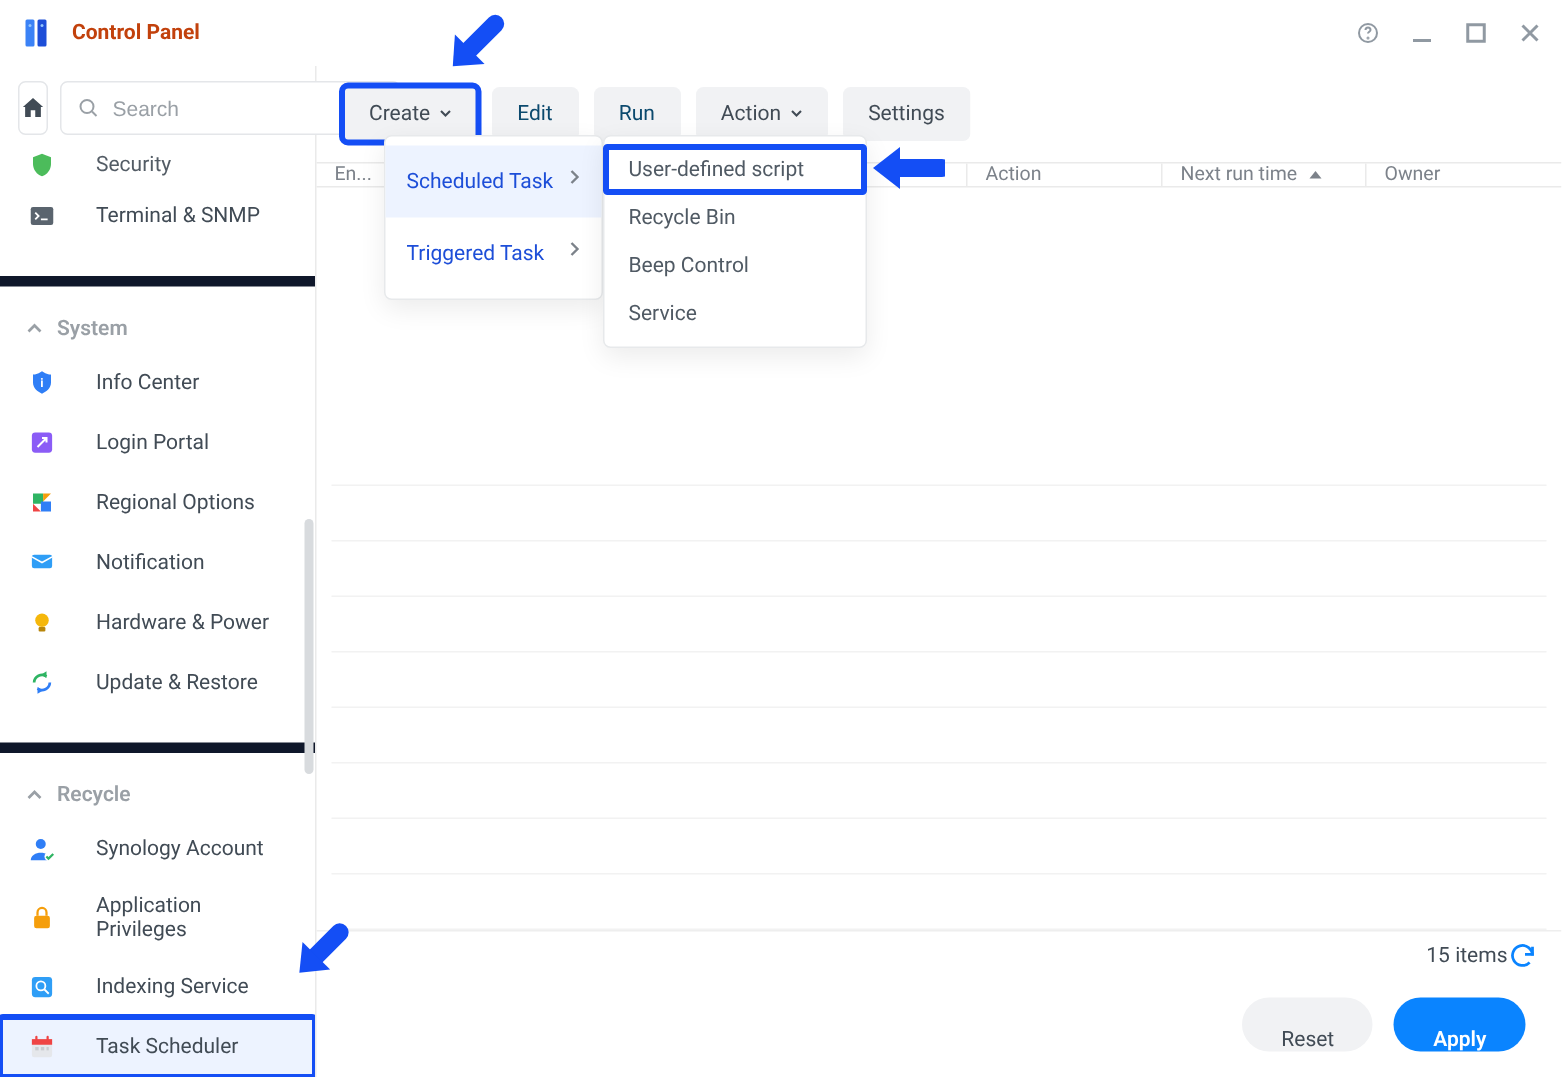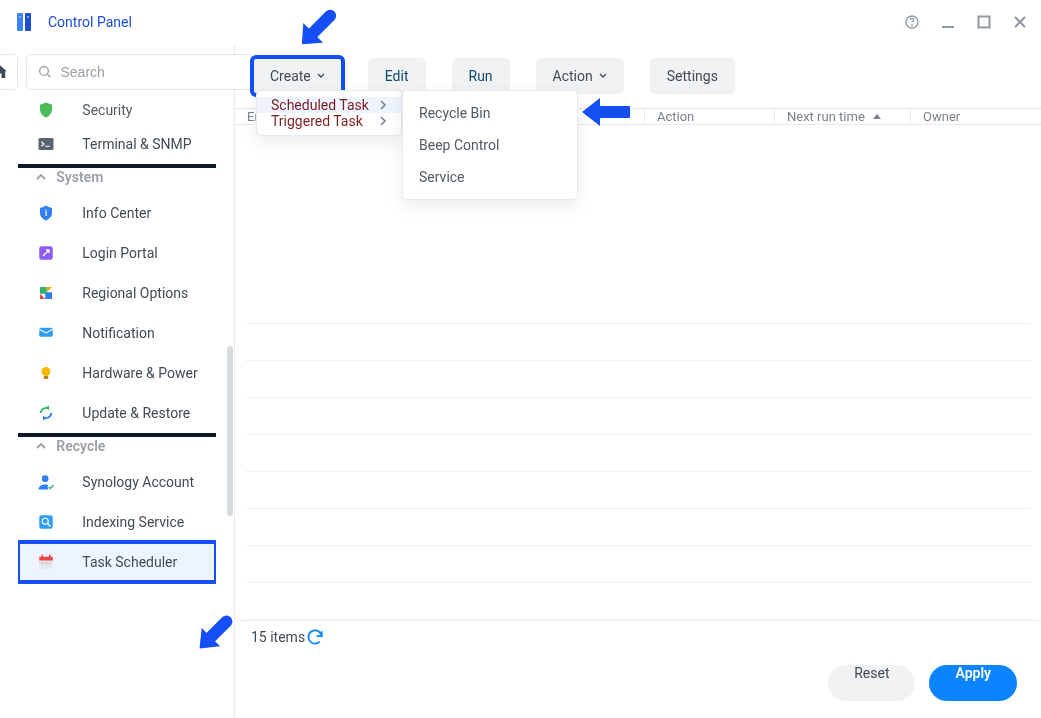--- a/index.html
+++ b/index.html
@@ -1,48 +1,48 @@
 <!DOCTYPE html>
 <html><head>
 <meta charset="utf-8">
 <style>
   * { box-sizing: border-box; margin: 0; padding: 0; }
   body { font-family: -apple-system, BlinkMacSystemFont, "Segoe UI", Roboto, Helvetica, Arial, sans-serif; font-size: 14px; color: #333; background: #fff; width: 1041px; height: 718px; overflow: hidden; position: relative; }
   
   
   .titlebar { display: flex; align-items: center; height: 44px; padding: 0 10px; }
   .titlebar .app-icon { width: 28px; height: 28px; margin-right: 10px; display:flex; align-items:center; justify-content:center; }
-  .titlebar .title { font-weight: 400; color: #1d4ed8; }
+  .titlebar .title { font-weight: 700; color: #c2410c; }
   .titlebar .spacer { flex: 1; }
   .titlebar .win-btn { width: 22px; height: 22px; margin-left: 14px; color: #7c828a; display:flex; align-items:center; justify-content:center; cursor:pointer; }
 
   
   .layout { display: flex; height: calc(100% - 44px); position: relative; }
-  .sidebar { width: 235px; border-right: 1px solid #eaeaea; display:flex; flex-direction:column; position:relative;align-items:center; }
+  .sidebar { width: 211px; border-right: 1px solid #eaeaea; display:flex; flex-direction:column; position:relative; }
   .content { flex:1; display:flex; flex-direction:column; position:relative; }
 
   
   .search-row { display:flex; align-items:center; padding: 10px 12px; gap:8px; }
   .home-btn { width:36px; height:36px; border:1px solid #e4e6e9; border-radius:5px; display:flex; align-items:center; justify-content:center; color:#414b55; cursor:pointer; background:#fff; }
   .search-box { flex:1; height:36px; border:1px solid #e4e6e9; border-radius:5px; display:flex; align-items:center; padding:0 10px; color:#9aa0a6; gap:8px; background:#fff; }
   .search-box input { border:none; outline:none; flex:1; font-size:14px; color:#414b55; background:transparent; }
   .search-box input::placeholder { color:#9aa0a6; }
 
   
   .sb-list { flex:1; overflow-y:auto; }
   .sb-item { display:flex; align-items:center; gap:26px; padding: 10px 18px; color:#414b55; cursor:pointer; }
   .sb-item .icon { width:20px; height:20px; display:flex; align-items:center; justify-content:center; flex-shrink:0; }
-  .sb-group { display:flex; align-items:center; gap:10px; padding: 1px 18px 8px; color:#9aa0a6; font-weight:600; cursor:pointer; border-top:4px solid #0f172a; }
+  .sb-group { display:flex; align-items:center; gap:10px; padding: 20px 18px 8px; color:#9aa0a6; font-weight:600; cursor:pointer; border-top:7px solid #0f172a;margin-top:20px; }
   .sb-group:first-child { border-top: none; }
   .sb-item.active { background:#edf3ff; }
   .sb-item.selected-outline { outline: 4px solid #144ef5; outline-offset:-2px; border-radius:2px; }
   .sb-scroll-thumb { position:absolute; right:1px; top:302px; width:6px; height:170px; background:#d8dbde; border-radius:3px; }
 
   
-  .toolbar { display:flex; align-items:center; gap:26px; padding: 14px 18px; }
+  .toolbar { display:flex; align-items:center; gap:10px; padding: 14px 18px; }
   .btn { height:36px; padding:0 16px; border:1px solid transparent; border-radius:5px; background:#f1f2f4; color:#414b55; font-size:14px; display:flex; align-items:center; gap:6px; cursor:pointer; }
   .btn.disabled { color:#0c4a6e; cursor:default; }
   .btn.outlined { outline:4px solid #144ef5; outline-offset:-1px; border-radius:3px; }
 
   
   .table-head { display:flex; align-items:center; height:36px; border-top:1px solid #eaeaea; border-bottom:1px solid #eaeaea; color:#7c828a; font-size:13px; }
   .th { padding:0 12px; display:flex; align-items:center; gap:4px; height:100%; border-right:1px solid #eaeaea; }
   .th:last-child { border-right:none;align-items:center; }
   .th.en { width:60px; }
   .th.task { flex:1; }
@@ -50,31 +50,31 @@
   .th.next { width:136px;text-align:center; }
   .th.owner { width:130px; }
   .sort-asc { width:0; height:0; border-left:4px solid transparent; border-right:4px solid transparent; border-bottom:5px solid #7c828a; margin-left:4px; }
 
   
   .table-body { flex:1; position:relative; }
   .row-sep { height:1px; margin-left:10px; margin-right:10px; border-top:1px solid #f2f2f2; }
   
   
   .menu { position:absolute; top:90px; left:256px; background:#fff; border:1px solid #e7e9eb; border-radius:5px; box-shadow:0 6px 18px rgba(0,0,0,0.08); width:146px; z-index:20; padding:6px 0; }
-  .menu-item { display:flex; align-items:center; justify-content:space-between; padding:0 14px; color:#7f1d1d; cursor:pointer; }
+  .menu-item { display:flex; align-items:flex-start; justify-content:space-between; padding:16px 14px; color:#1d4ed8; cursor:pointer; }
   .menu-item.hl { background:#edf3ff; }
   .submenu { position:absolute; top:90px; left:402px; background:#fff; border:1px solid #e7e9eb; border-radius:5px; box-shadow:0 6px 18px rgba(0,0,0,0.08); width:176px; z-index:20; padding:6px 0; }
   .submenu-item { padding:8px 16px; color:#505a64; cursor:pointer; }
   .submenu-item.outlined { outline:4px solid #144ef5; outline-offset:-3px; border-radius:2px; }
 
   
-  .status-row { display:flex; align-items:center; justify-content:flex-start; padding:6px 16px; color:#414b55; border-top:1px solid #eee; }
+  .status-row { display:flex; align-items:center; justify-content:flex-end; padding:6px 16px; color:#414b55; border-top:1px solid #eee; }
   .refresh { color:#0a84ff; cursor:pointer; display:flex; }
   .footer { display:flex; align-items:center; justify-content:flex-end; padding:12px 24px 20px; gap:14px; }
-  .pill { height:36px; padding:0 26px; border-radius:18px; font-size:14px; display:flex; align-items:flex-start; cursor:pointer; }
+  .pill { height:36px; padding:0 26px; border-radius:18px; font-size:14px; display:flex; align-items:flex-end; cursor:pointer; }
   .pill.reset { background:#f1f2f4; color:#414b55; }
   .pill.apply { background:#0a84ff; color:#fff; font-weight:600; }
 
   
   .arrow { position:absolute; z-index:30; }
   .chev { font-size:10px; color:#9aa0a6; }
   svg { display:block; }
 </style>
 </head>
 <body>
@@ -236,20 +236,29 @@
       <div class="sb-item">
         <span class="icon">
             <svg width="20" height="20" viewBox="0 0 24 24">
               <circle cx="11" cy="8" r="4" fill="#2f7ef6"></circle>
               <path d="M3 21c0-4 4-6 8-6s8 2 8 6" fill="#2f7ef6"></path>
               <circle cx="18" cy="18" r="4" fill="#fff"></circle>
               <path d="M15.5 18l1.7 1.7L21 16" stroke="#2fb463" stroke-width="1.8" fill="none"></path>
             </svg>
           </span>
         <span>Synology Account</span>
+      </div>
+      <div class="sb-item">
+        <span class="icon">
+            <svg width="18" height="18" viewBox="0 0 24 24">
+              <rect x="5" y="10" width="14" height="11" rx="2" fill="#f59e0b"></rect>
+              <path d="M8 10V7a4 4 0 018 0v3" stroke="#f59e0b" stroke-width="2" fill="none"></path>
+            </svg>
+          </span>
+        <span>Application Privileges</span>
       </div>
       <div class="sb-item">
         <span class="icon">
             <svg width="18" height="18" viewBox="0 0 24 24">
               <rect x="3" y="3" width="18" height="18" rx="3" fill="#2f9ef6"></rect>
               <circle cx="11" cy="11" r="4" fill="none" stroke="#fff" stroke-width="1.6"></circle>
               <path d="M14 14l4 4" stroke="#fff" stroke-width="1.6"></path>
             </svg>
           </span>
         <span>Indexing Service</span>
@@ -376,20 +385,21 @@
     <span>Triggered Task</span>
     <span>
         <svg width="7" height="10" viewBox="0 0 7 10" fill="none" stroke="#7c828a" stroke-width="1.6">
           <path d="M1 1l4 4-4 4"></path>
         </svg>
       </span>
   </div>
 </div>
 
 <div class="submenu">
+  <div class="submenu-item outlined"><span>User-defined script</span></div>
   <div class="submenu-item"><span>Recycle Bin</span></div>
   <div class="submenu-item"><span>Beep Control</span></div>
   <div class="submenu-item"><span>Service</span></div>
 </div>
 
 <svg class="arrow" style="left:290px; top:4px;" width="52" height="52" viewBox="0 0 52 52">
     <g transform="rotate(135 26 26)">
       <path d="M6 26h30" stroke="#144ef5" stroke-width="12" stroke-linecap="round"></path>
       <path d="M30 12l16 14-16 14z" fill="#144ef5"></path>
     </g>

